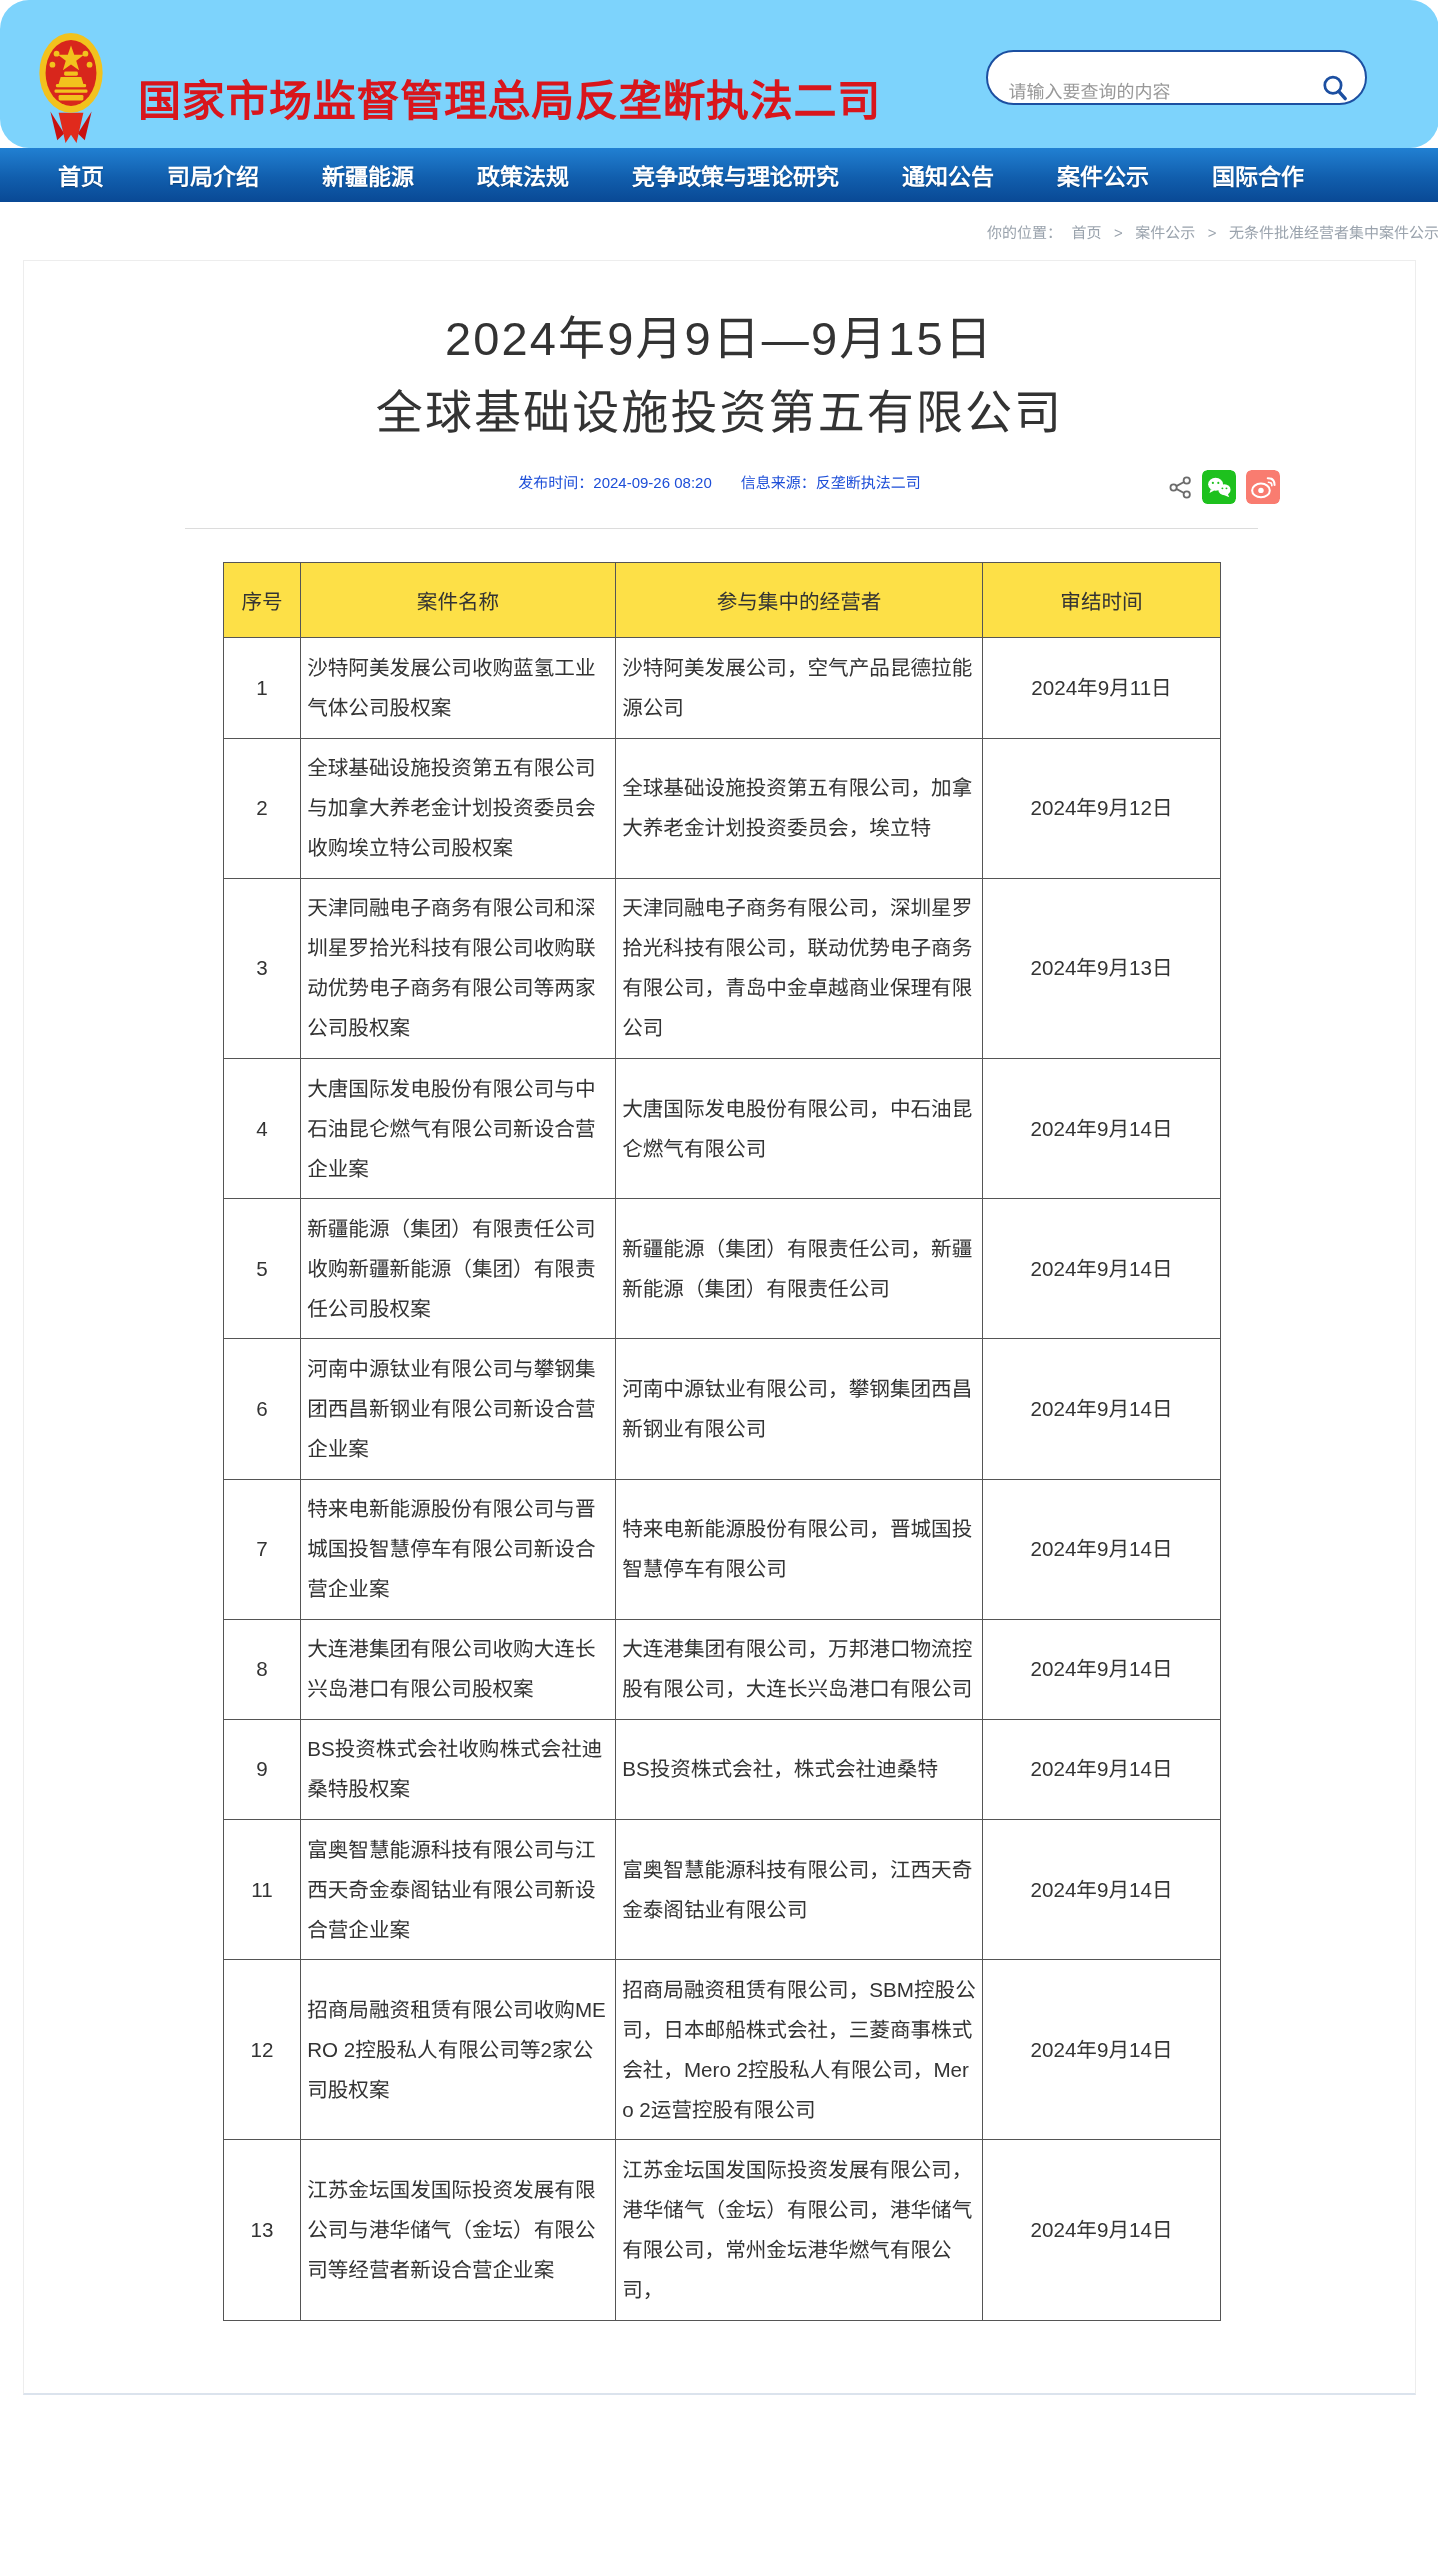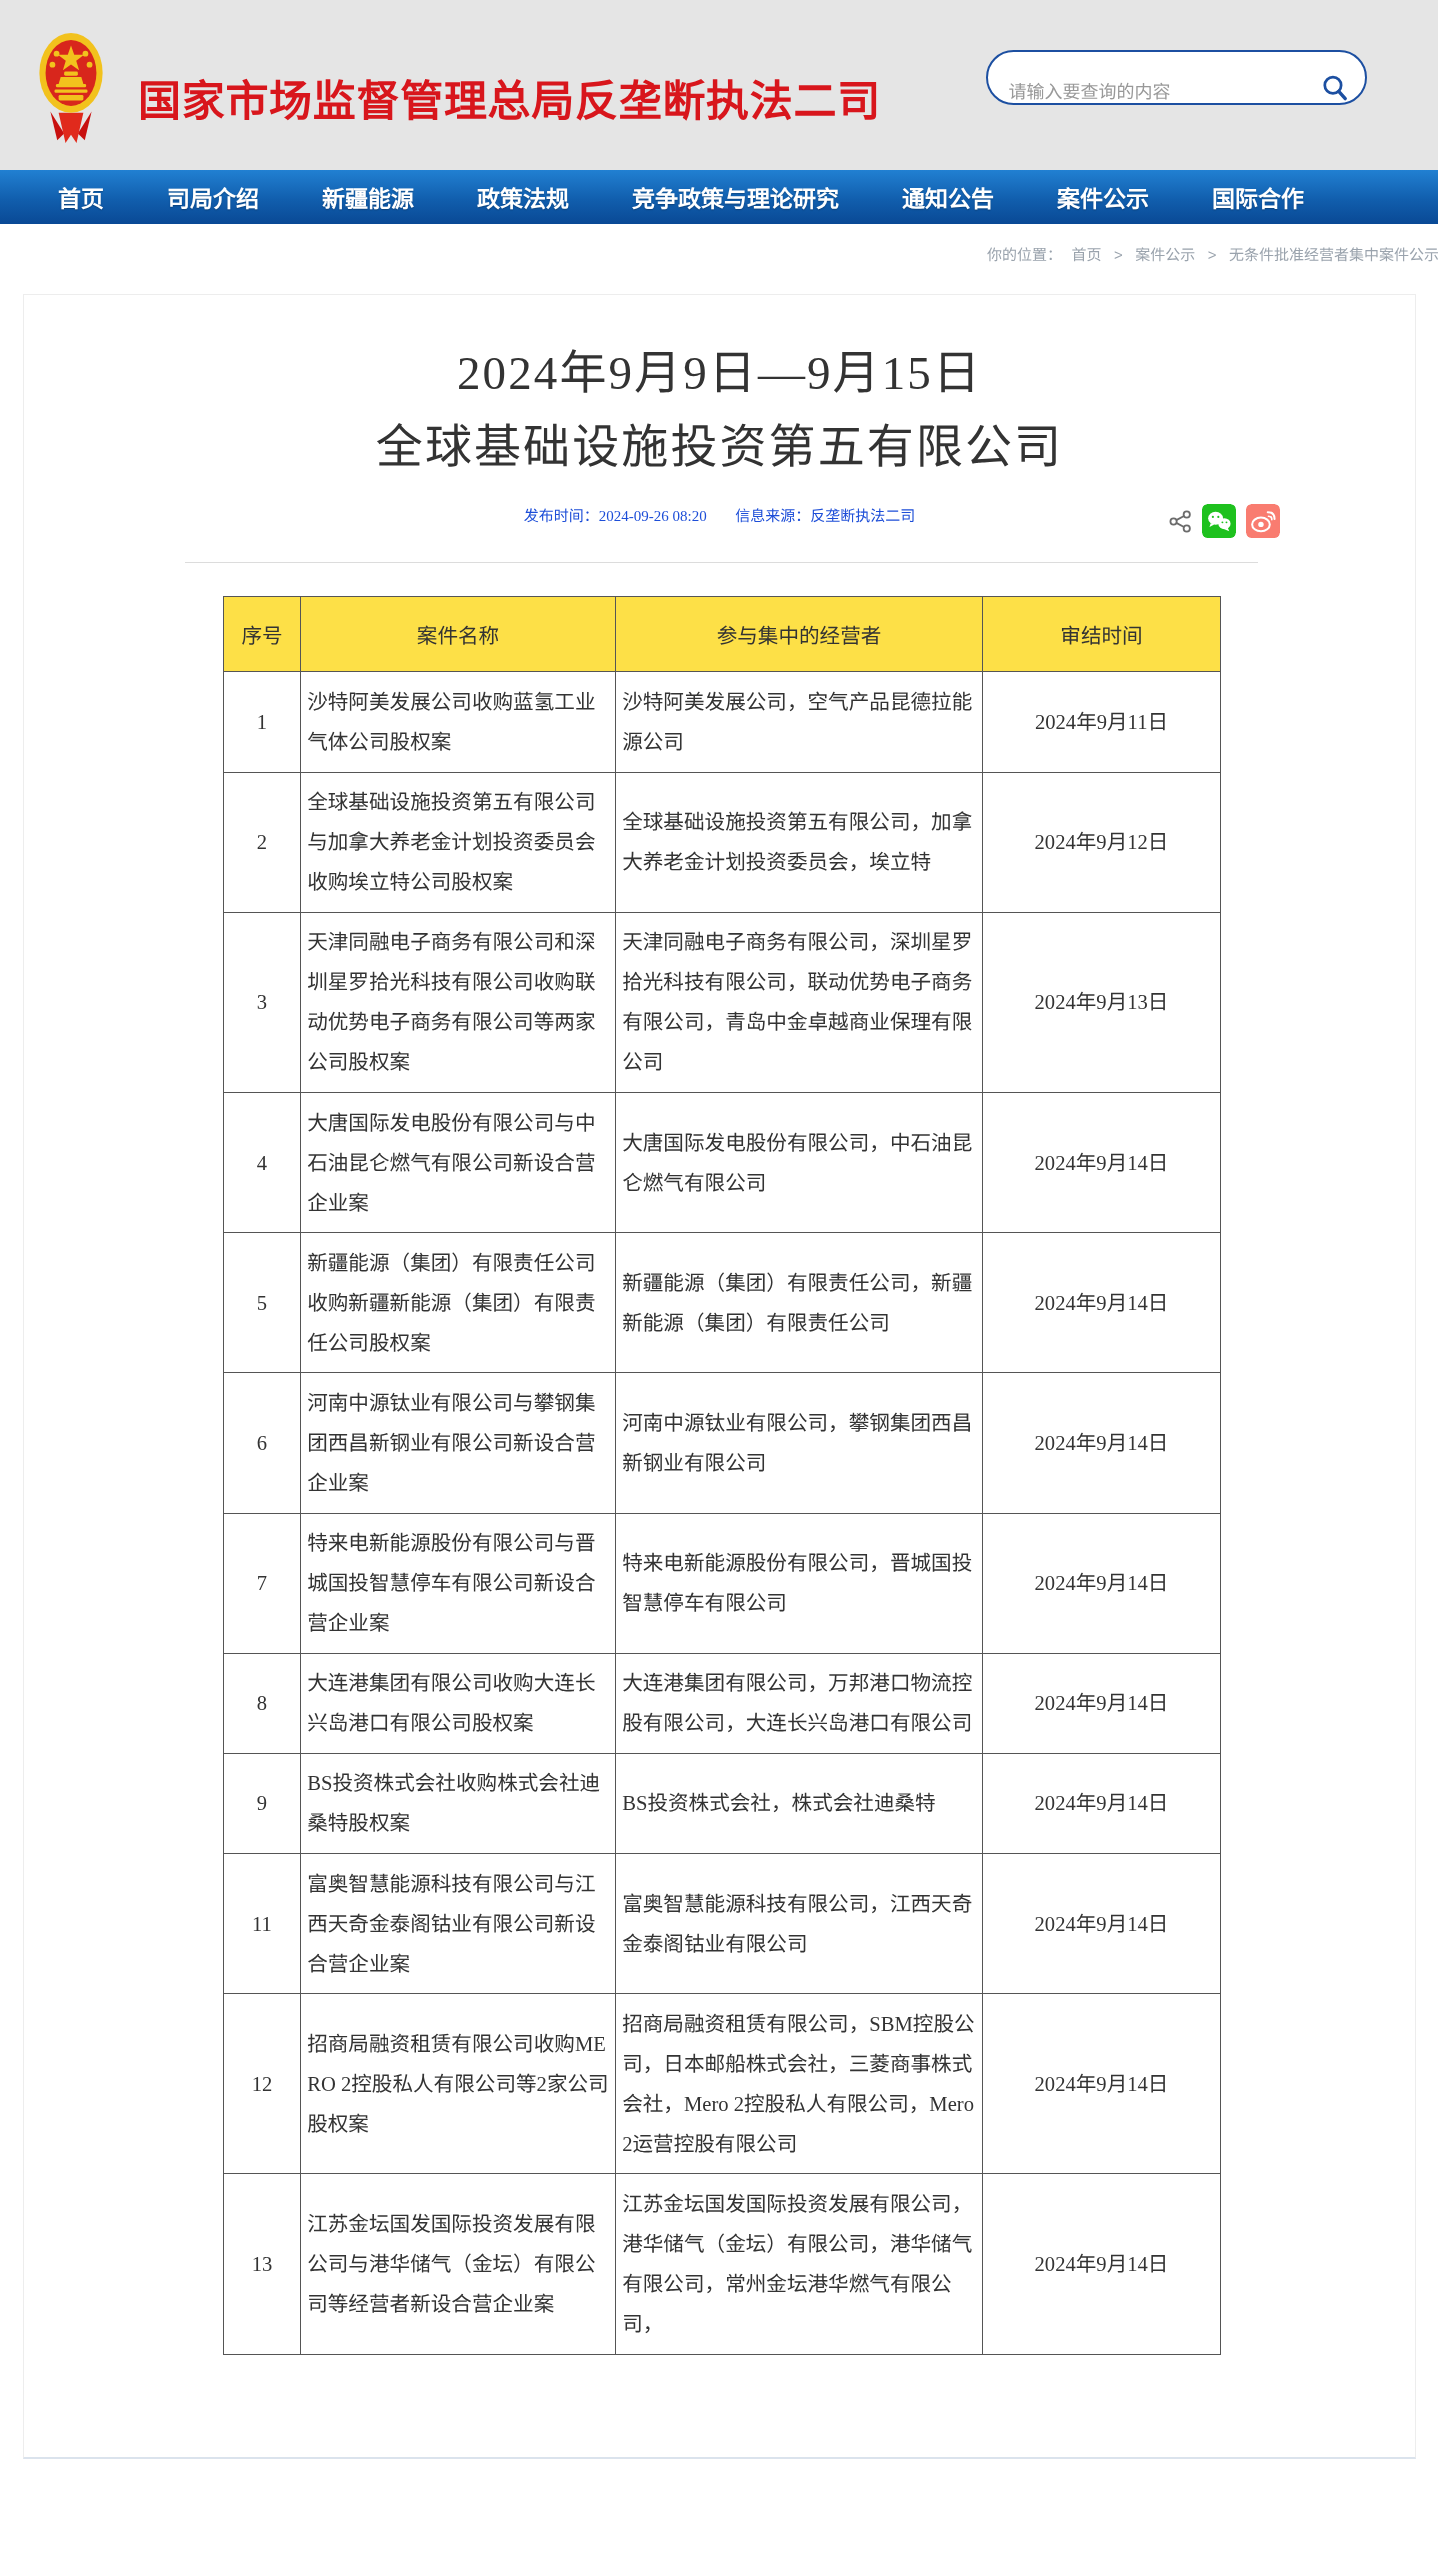--- a/index.html
+++ b/index.html
@@ -3,21 +3,21 @@
 <meta charset="utf-8">
 <style>
   * { margin:0; padding:0; box-sizing:border-box; }
   html,body { background:#ffffff; }
   body {
     width:1439px; min-height:2576px; margin:0 auto; position:relative;
     font-family:"Liberation Sans","DejaVu Sans",sans-serif; color:#333;
   }
 
   
-  .site-header { position:relative; height:170px; background:#e5e5e5; }
+  .site-header { position:relative; height:148px; background:#7dd3fc;border-radius:29px; }
   .emblem { position:absolute; left:38px; top:30px; width:66px; height:116px; }
   .site-title {
     position:absolute; left:138px; top:66px;
     font-size:43px; font-weight:bold; color:#d8161c; letter-spacing:0.7px; white-space:nowrap;
   }
   .search-box {
     position:absolute; right:72px; top:50px; width:381px; height:55px;
     border:2.1px solid #1c4fa1; border-radius:29px; background:#fff;
     display:flex; align-items:flex-end; padding:0 15px 0 20.6px;
   }
@@ -43,22 +43,22 @@
     height:58px; display:flex; align-items:center; padding-left:25px;
     font-size:15px; color:#9aa3ad;justify-content:flex-end;
   }
   .breadcrumb a { color:#9aa3ad; text-decoration:none; }
   .breadcrumb .sep { display:none; margin:0 8.3px; color:#9aa3ad; }
   .crumb + .crumb .sep { display:inline; }
   .breadcrumb .crumb-label { margin-right:9.6px; }
 
   
   .card {
-    margin:12px 23px; border:0.7px solid #ededed; border-bottom:2.8px solid #dbe3ed;
-    background:#fff; padding:41px 0 102px 0;font-family:Liberation Serif, serif;
+    margin:0 23px; border:0.7px solid #ededed; border-bottom:2.8px solid #dbe3ed;
+    background:#fff; padding:41px 0 72px 0;
   }
   .article-title {
     text-align:center; font-size:47px; font-weight:400; color:#333;
     line-height:74px; letter-spacing:2.1px;
   }
   .article-meta {
     position:relative; margin-top:19px; text-align:center;
     font-size:15px; color:#1d4ed8; height:36px; line-height:27.5px;
   }
   .article-meta .meta-item { margin:0 12.4px; }

